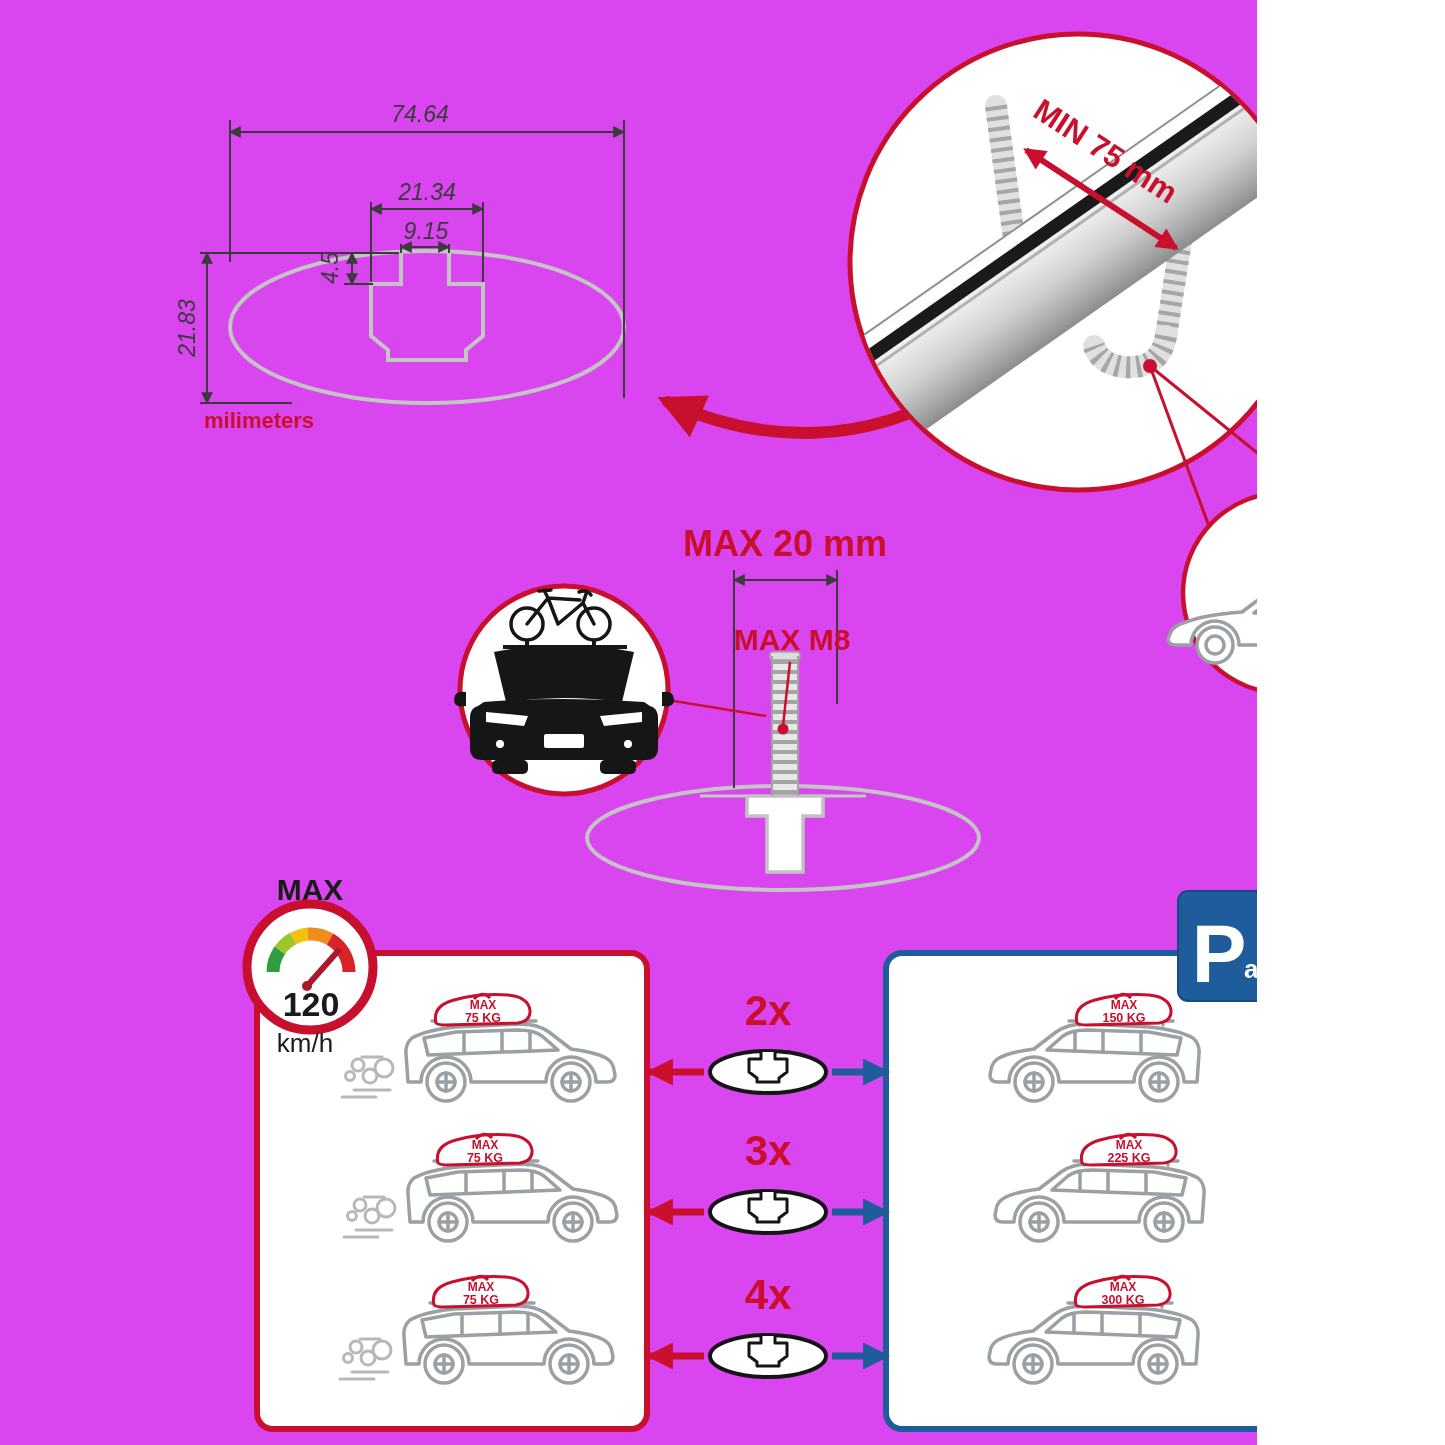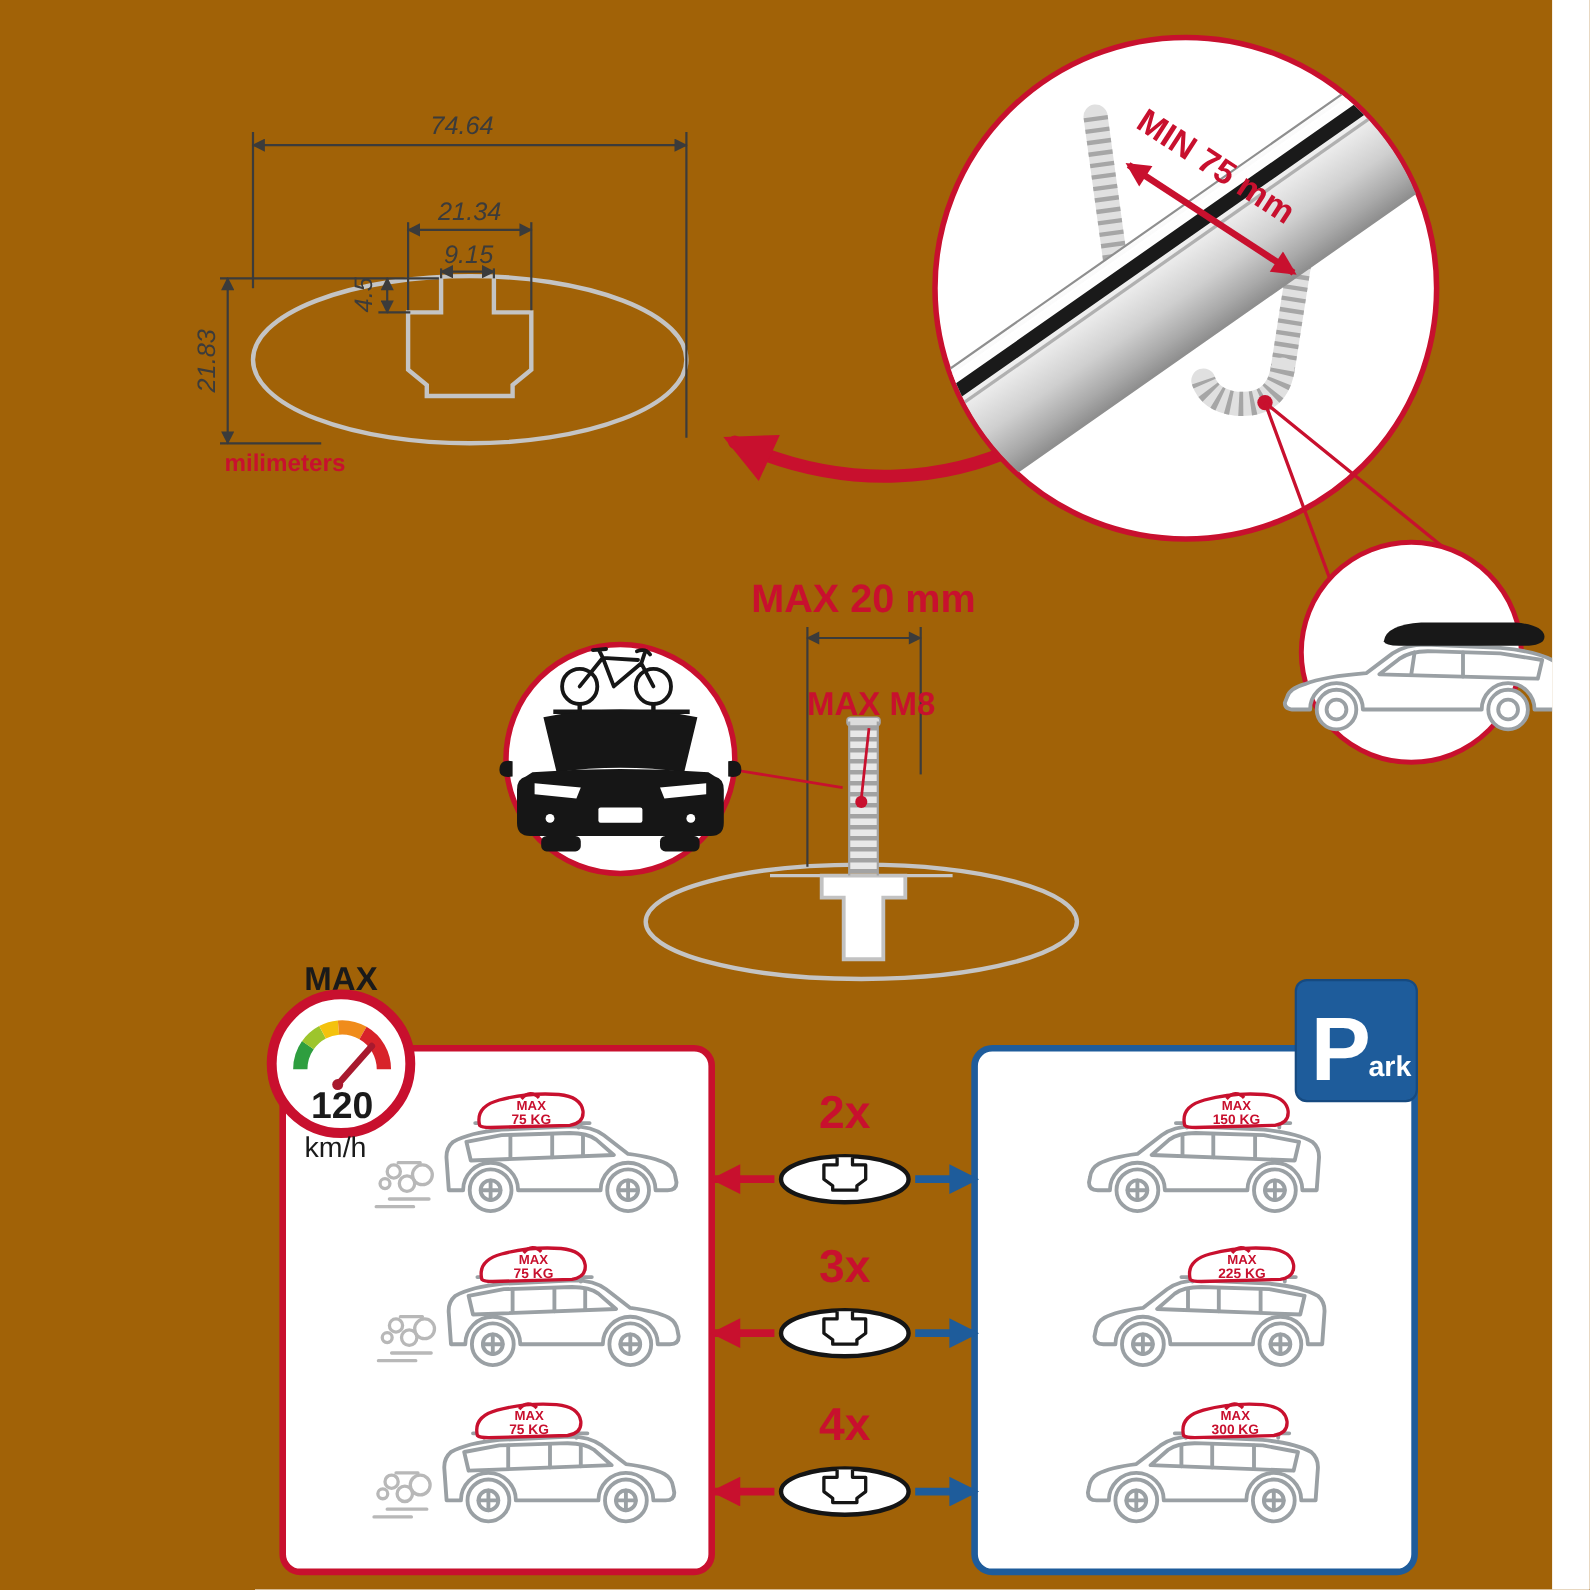--- a/index.html
+++ b/index.html
@@ -1,17 +1,17 @@
 <!DOCTYPE html>
 <html><head>
 <meta charset="utf-8">
 <style>
   :root{ --red:#C8102E; --blue:#1E5C9B; }
   html,body{margin:0;padding:0;background:#fff;}
-  .canvas{position:relative;width:1411px;height:1445px;background:#a16207;overflow:hidden;}
+  .canvas{position:relative;width:1257px;height:1445px;background:#d946ef;overflow:hidden;}
   svg{display:block;}
   text{font-family:"Liberation Sans",sans-serif;}
   .dim{stroke:#3b3b3b;stroke-width:2;fill:none;}
   .dim-num{font-size:23px;font-style:italic;fill:#3b3b3b;}
   .gray4{stroke:#c4c4c4;stroke-width:4;fill:none;}
   .redtxt{fill:var(--red);font-weight:bold;}
   .blktxt{fill:#1a1a1a;font-weight:bold;}
   .cartoon{stroke:#9aa0a4;stroke-width:3.5;fill:#fff;stroke-linejoin:round;stroke-linecap:round;}
   .bagtxt{fill:var(--red);font-weight:bold;text-anchor:middle;}
   .bike{stroke:#161616;stroke-width:3.5;fill:none;stroke-linecap:round;stroke-linejoin:round;}

